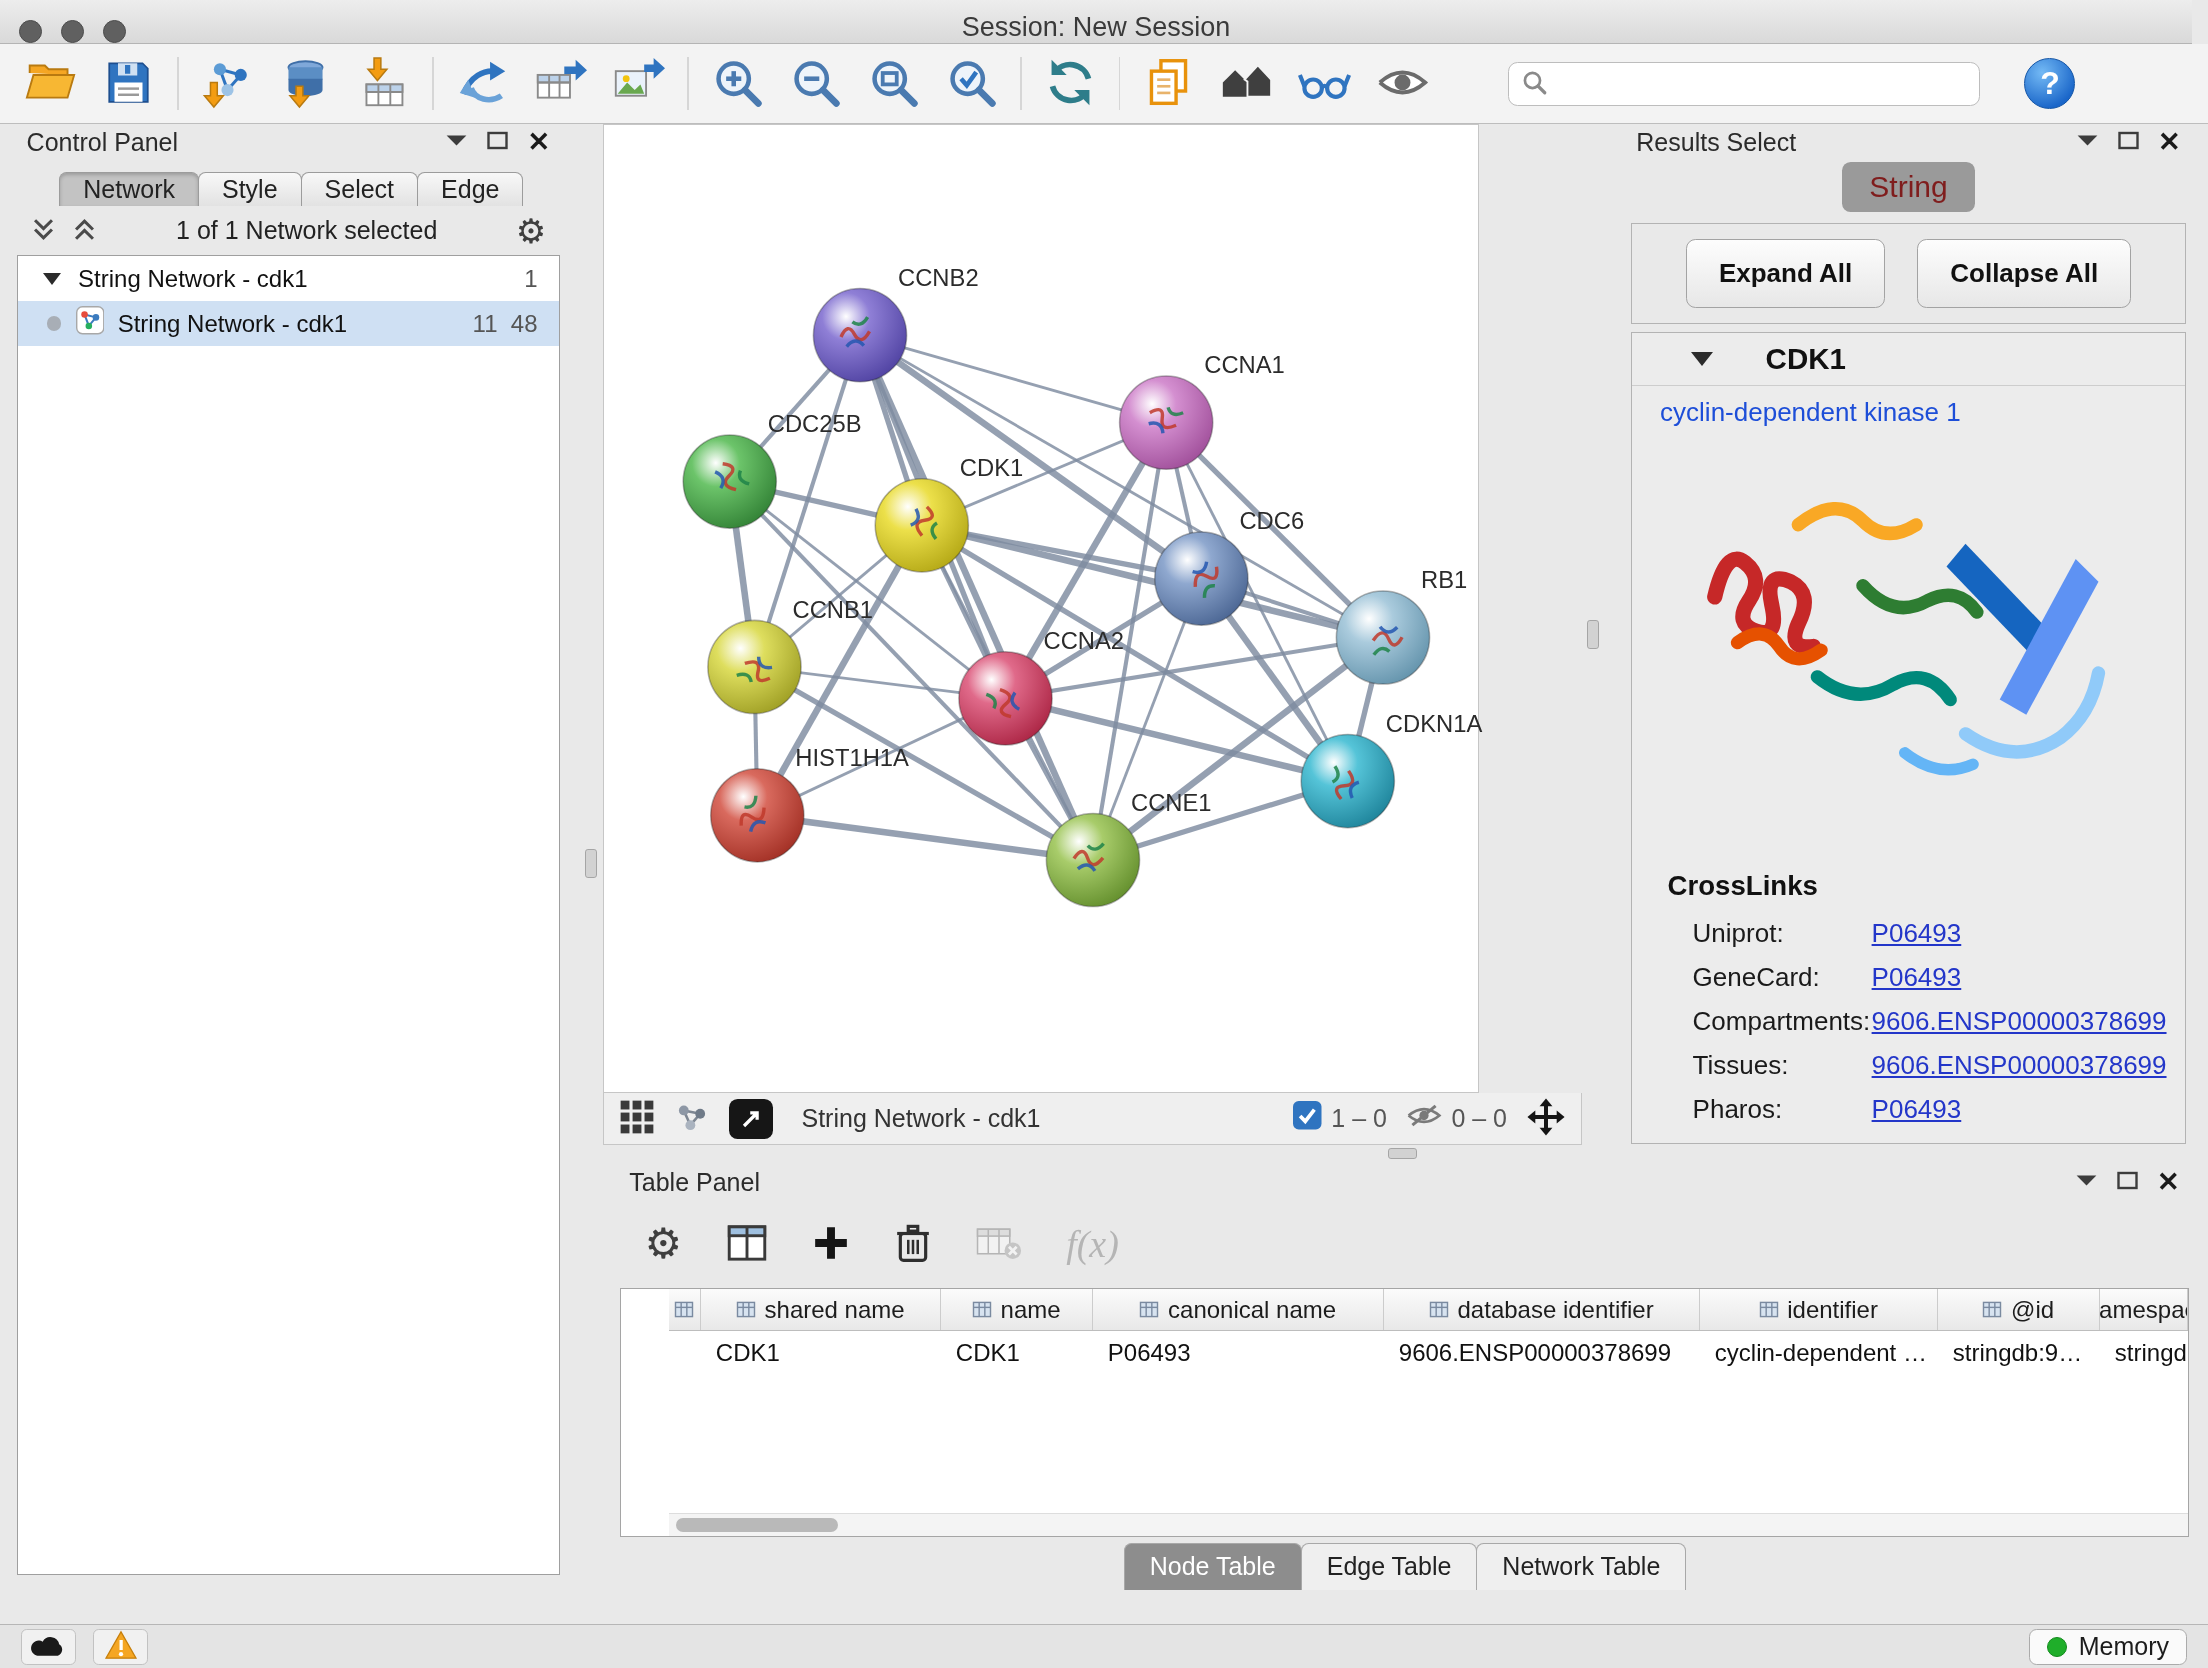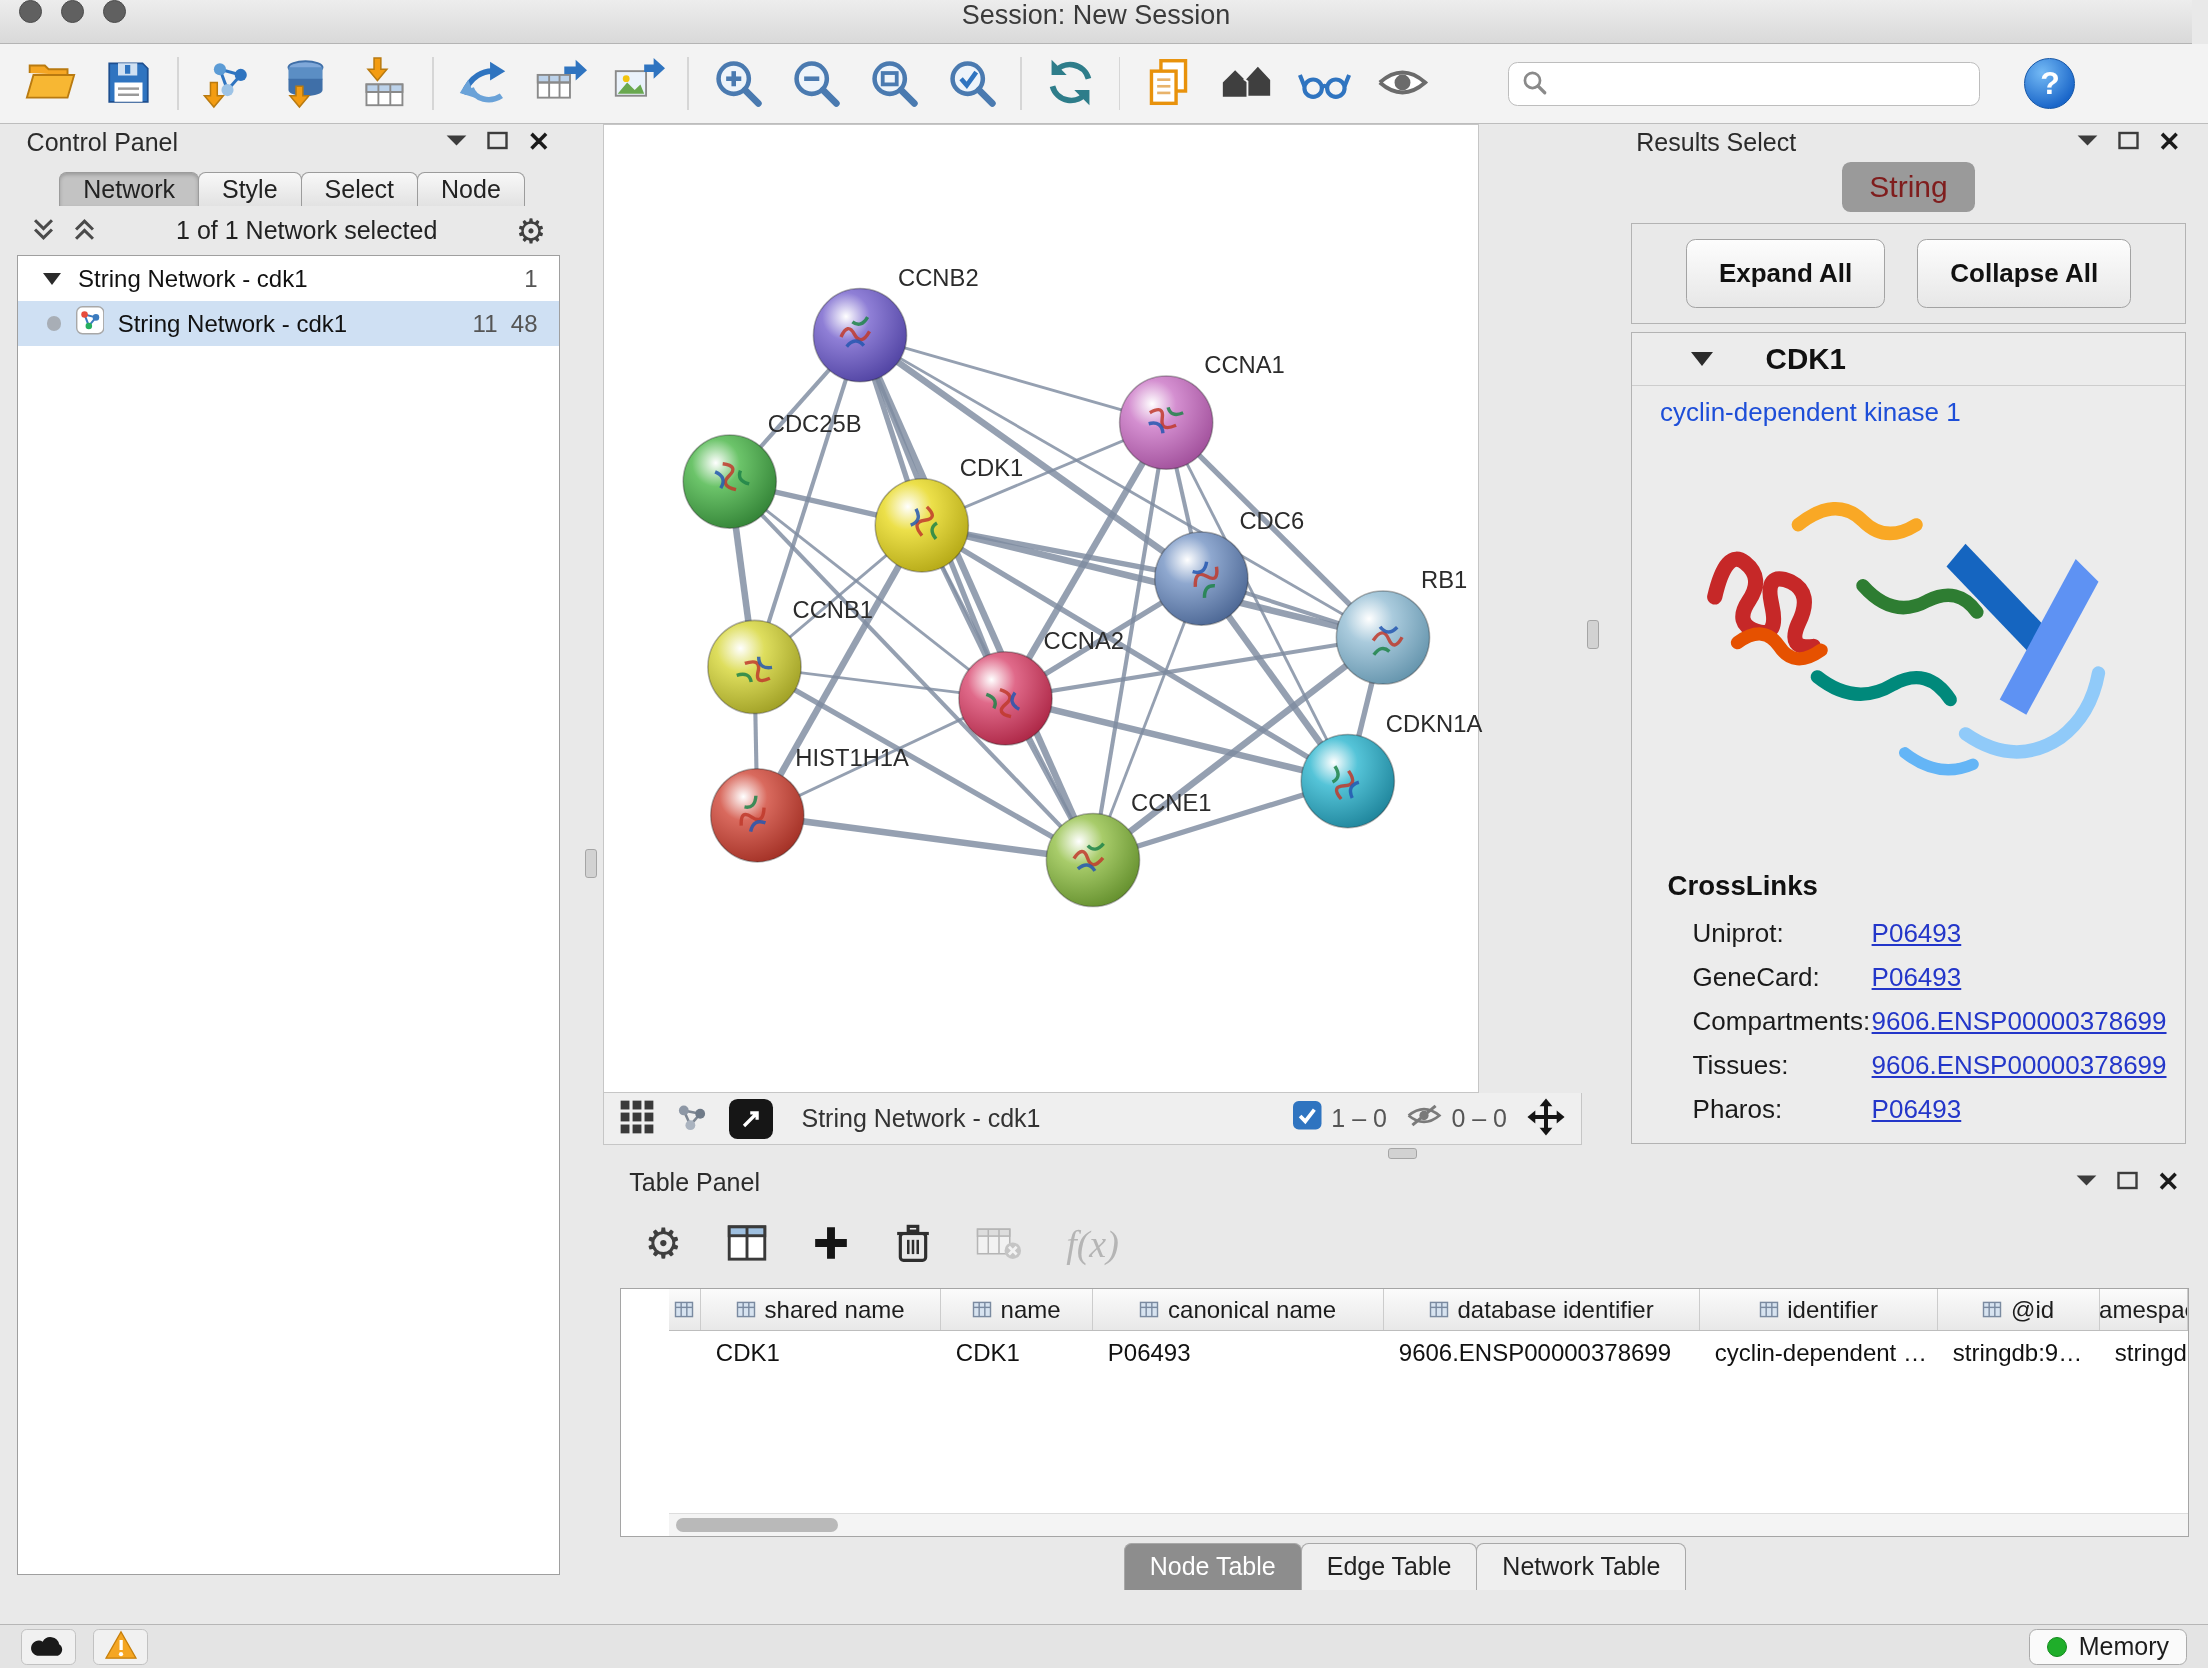--- a/index.html
+++ b/index.html
@@ -3,21 +3,21 @@
 <meta charset="utf-8">
 <style>
   * { margin:0; padding:0; box-sizing:border-box; }
   html,body { width:2208px; height:1668px; }
   body { font-family:"Liberation Sans", sans-serif; background:#e9e9e9; overflow:hidden; }
   #app { position:relative; width:2208px; height:1668px; background:#e9e9e9; }
 
   
   .titlebar { position:absolute; top:0; left:0; right:16px; height:44px;
     background:linear-gradient(#ededed,#d9d9d9); border-bottom:1px solid #b4b4b4;
-    display:flex; align-items:flex-start; }
+    display:flex; align-items:flex-end; }
   .traffic { display:flex; gap:19px; margin-left:19px; z-index:2; }
   .light { width:23px; height:23px; border-radius:50%; background:#606060; border:1px solid #4c4c4c; }
   .win-title { position:absolute; left:0; right:0; text-align:center; font-size:27px; color:#3a3a3a; }
 
   
   .toolbar { position:absolute; top:44px; left:0; right:0; height:80px; background:#f3f3f3;
     border-bottom:1px solid #bdbdbd; display:flex; align-items:center; padding:0 21px; gap:19px; }
   .tb-btn { width:59px; height:61px; display:flex; align-items:center; justify-content:center; border-radius:7.6px; }
   .tb-sep { width:1.9px; height:53px; background:#d6d6d6; }
   .searchbox { margin-left:57px; width:472px; height:44px; background:#fff; border:1px solid #bdbdbd;
@@ -306,21 +306,21 @@
         <span><svg width="21" height="19" viewBox="0 0 14 12">
               <rect x="1" y="1" width="12" height="10" fill="none" stroke="#3c3c3c" stroke-width="1.6"></rect>
             </svg></span>
         <span class="ph-close">✕</span>
       </span>
     </div>
     <div class="cp-tabs">
       <div class="cp-tab selected">Network</div>
       <div class="cp-tab">Style</div>
       <div class="cp-tab">Select</div>
-      <div class="cp-tab">Node</div>
+      <div class="cp-tab">Edge</div>
     </div>
     <div class="cp-toolbar">
       <span><svg width="27" height="27" viewBox="0 0 16 16" fill="none" stroke="#4a4a4a" stroke-width="1.8">
             <path d="M3 2.5 l5 5 5-5 M3 8 l5 5 5-5"></path>
           </svg></span>
       <span><svg width="27" height="27" viewBox="0 0 16 16" fill="none" stroke="#4a4a4a" stroke-width="1.8">
             <path d="M3 13.5 l5-5 5 5 M3 8 l5-5 5 5"></path>
           </svg></span>
       <span class="cp-summary">1 of 1 Network selected</span>
       <span class="gear">⚙</span>

